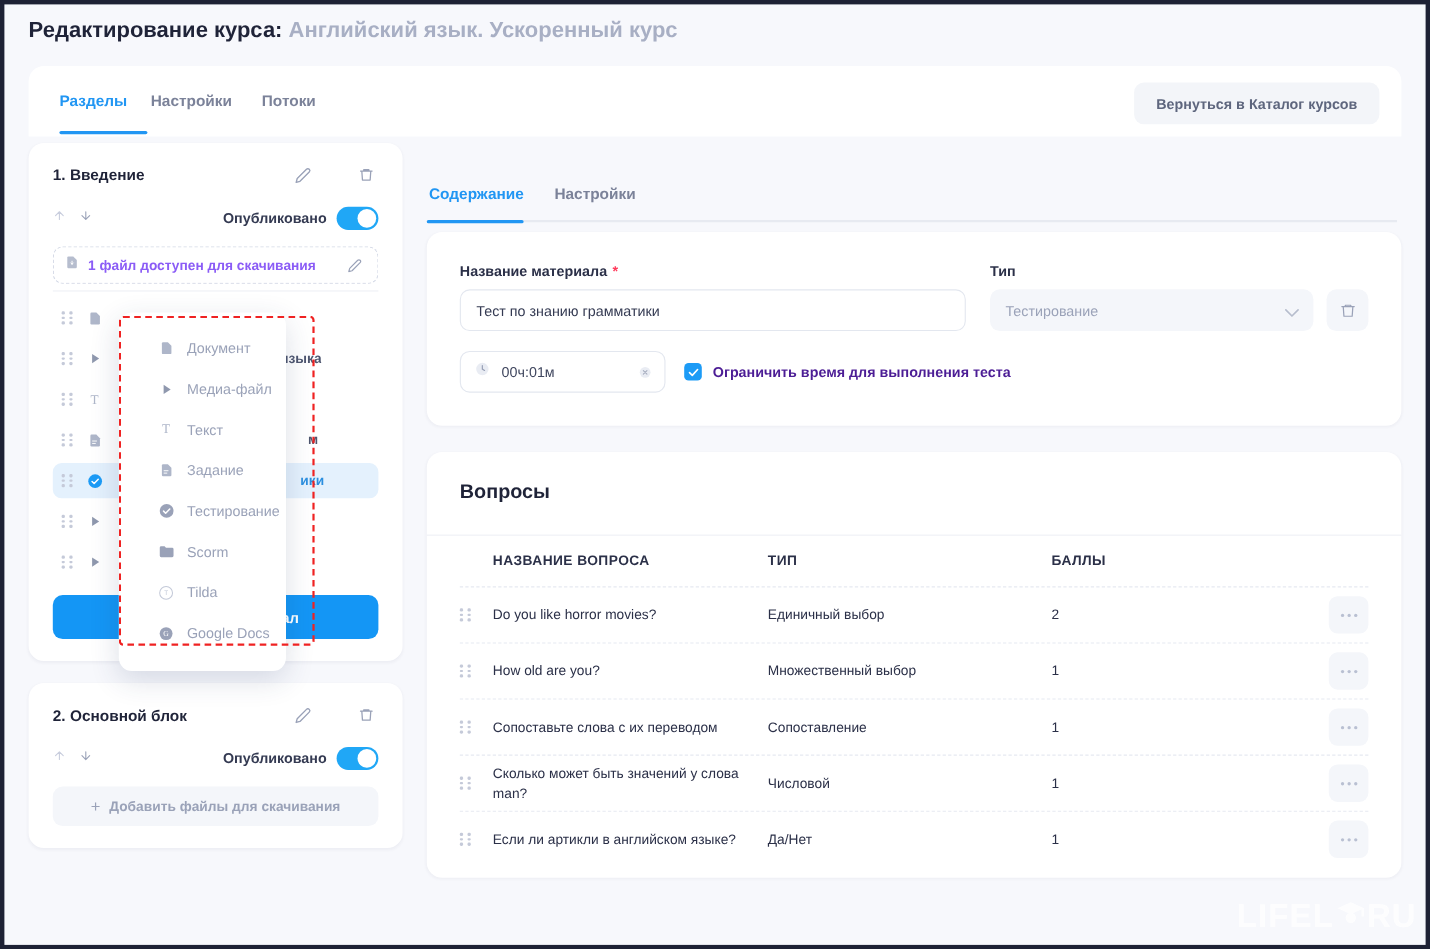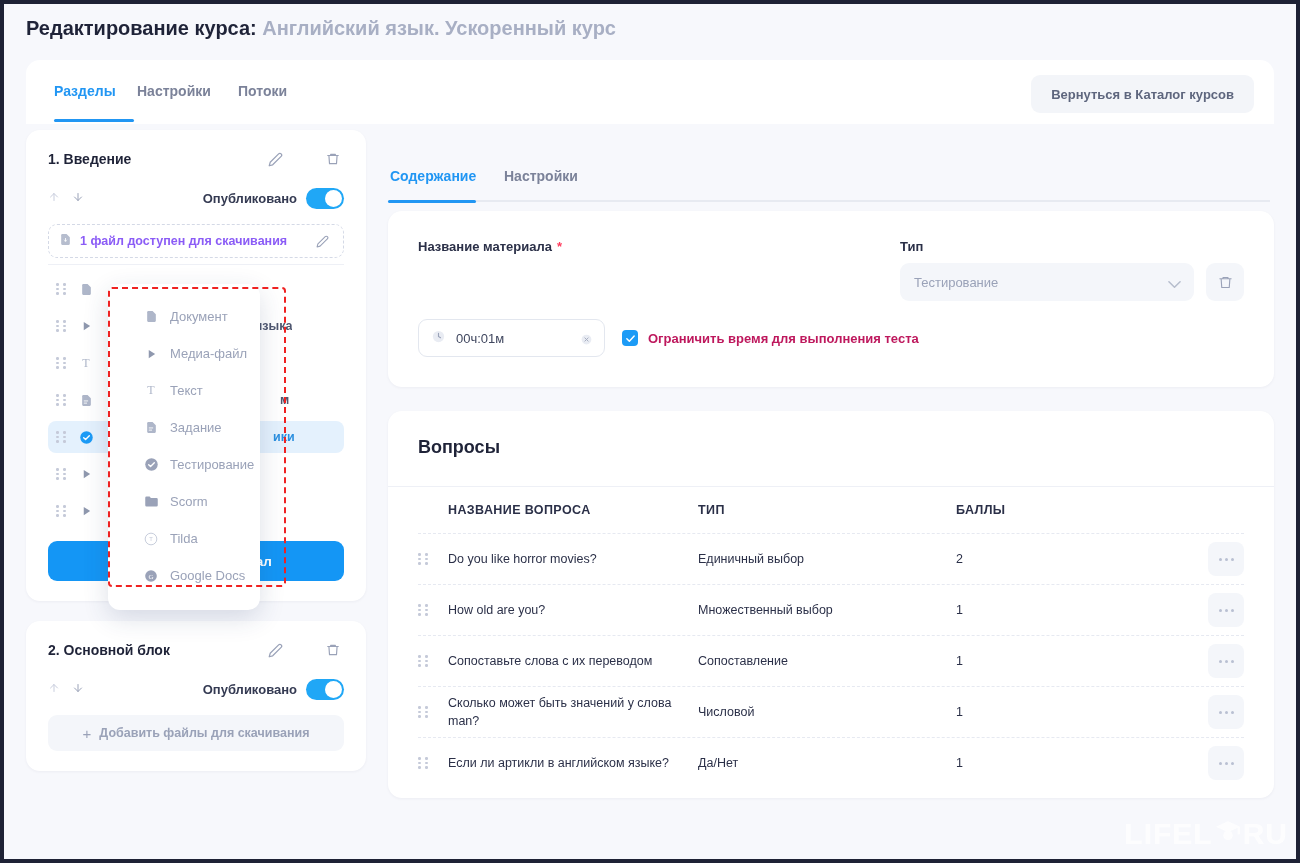--- a/index.html
+++ b/index.html
@@ -209,21 +209,21 @@
     border: 1px solid #e3e7ef; border-radius: 9px;
     display: flex; align-items: center; padding: 0 12px; cursor: text;
   }
   .time-val { font-size: 13px; color: #40475f; margin-left: 10px; }
   .time-clear { position: absolute; right: 11px; top: 12px; }
   .chk-wrap { display: flex; align-items: center; margin-left: 17px; gap: 10px; cursor: pointer; }
   .chk {
     width: 16px; height: 16px; border-radius: 4px; background: #1c9bf6;
     display: flex; align-items: center; justify-content: center; flex: none;
   }
-  .chk-label { font-size: 13px; font-weight: 700; color: #be185d; white-space: nowrap; }
+  .chk-label { font-size: 13px; font-weight: 700; color: #4c1d95; white-space: nowrap; }
 
   
   .q-panel { margin-top: 24px; padding: 26px 30px 10px 30px; }
   .q-title { font-size: 18px; font-weight: 700; color: #1f2338; }
   .q-divider { height: 1px; background: #eef0f6; margin: 28px -30px 0 -30px; }
   .q-table { width: 100%; }
   .q-head {
     display: flex; align-items: center; height: 46px;
     font-size: 10.5px; font-weight: 700; color: #aab1c4;
     letter-spacing: .4px;
@@ -566,20 +566,21 @@
       <div class="sub-underline" style="left:0;width:88px"></div>
     </div>
 
     <div class="panel form-panel">
       <div class="form-row">
         <div class="col-name">
           <div class="field-label">
             <span>Название материала</span>
             <span class="req">*</span>
           </div>
+          <input class="txt-input" type="text" value="Тест по знанию грамматики" style="">
         </div>
         <div style="flex:1">
           <div class="field-label">Тип</div>
           <div class="col-type">
             <div class="select-box">
               <span>Тестирование</span>
               <span class="chev">
                 <svg width="13" height="9" viewBox="0 0 14 9" fill="none" stroke="#b6bdcd" stroke-width="1.6" stroke-linecap="round" stroke-linejoin="round">
                     <path d="M1 1.5l6 6 6-6"></path>
                   </svg>

